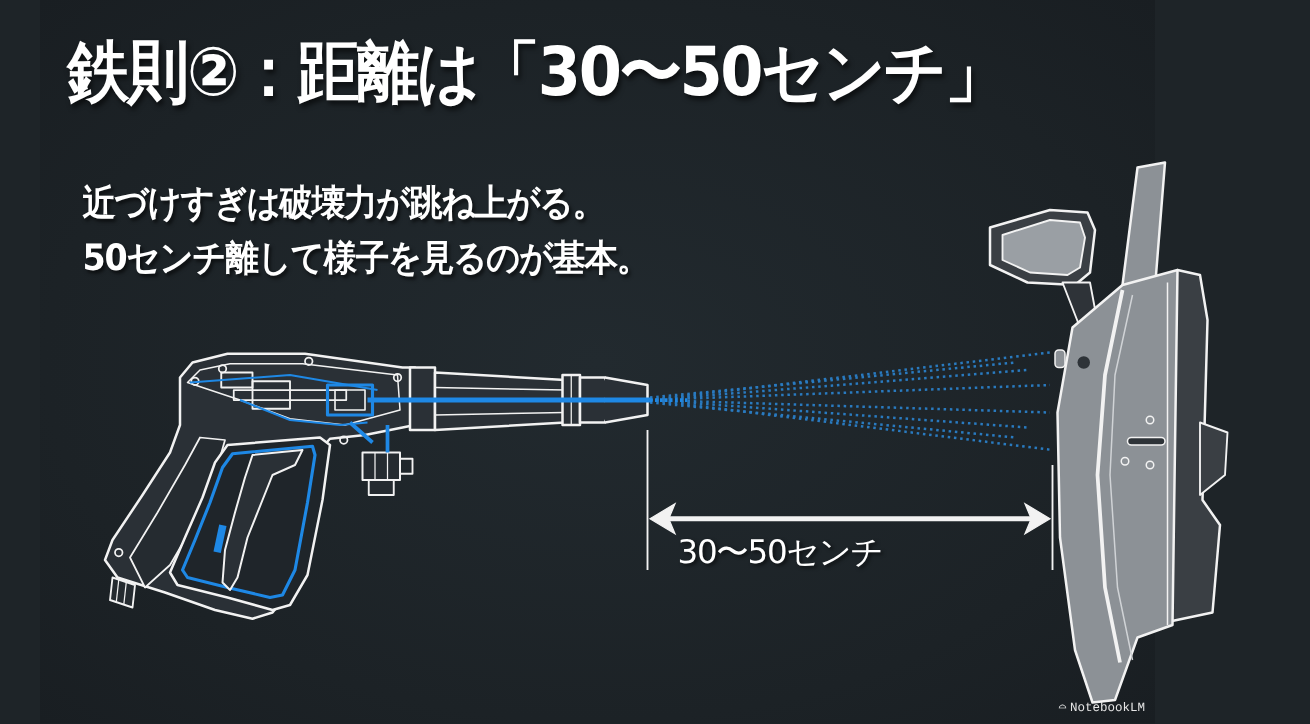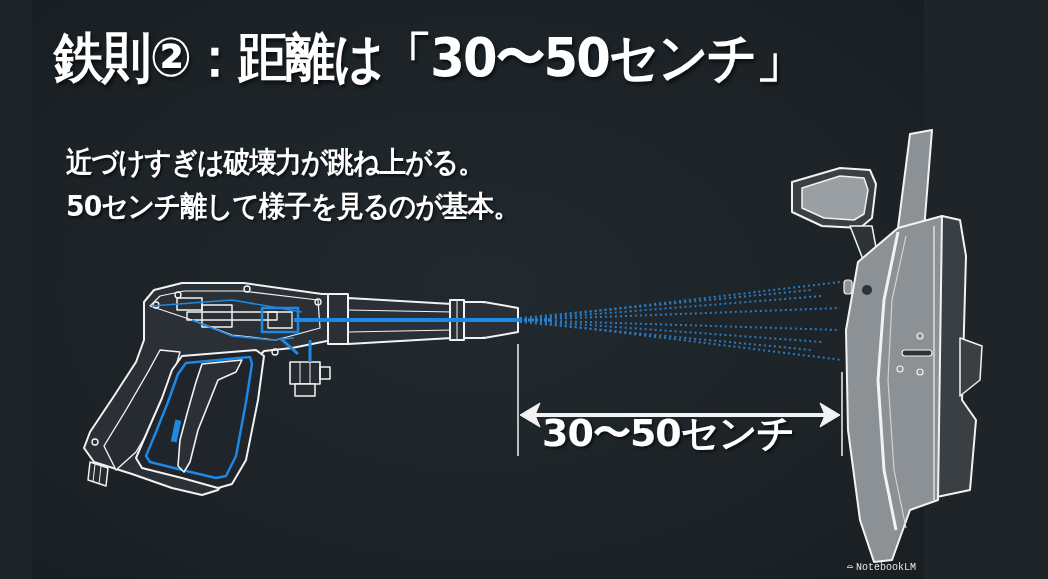--- a/index.html
+++ b/index.html
@@ -24,22 +24,22 @@
   .subtitle {
     position:absolute; left:34px; top:140px;
     font-size:29px; font-weight:bold; color:#ffffff; line-height:44px;
     letter-spacing:-1px; white-space:nowrap;
     text-shadow:2px 2px 3px rgba(0,0,0,0.6);
     transform:scaleX(0.92); transform-origin:left top;
   }
   .subtitle div { display:block; }
   .illustration { position:absolute; left:0; top:0; width:1048px; height:579px; }
   .distance-label {
-    position:absolute; left:510px; top:408px;
-    font-size:38px; font-weight:bold; color:#ffffff; white-space:nowrap;
+    position:absolute; left:510px; top:424px;
+    font-size:26px; font-weight:normal; color:#ffffff; white-space:nowrap;
     letter-spacing:-1px;
     text-shadow:2px 2px 3px rgba(0,0,0,0.6);
   }
   .watermark {
     position:absolute; right:8px; bottom:6px;
     font-size:10px; color:#e6e6e6; white-space:nowrap;
     font-family:Liberation Mono, monospace;
   }
   .watermark .wm-icon { display:inline-block; margin-right:3px; font-size:10px; }
 </style>

